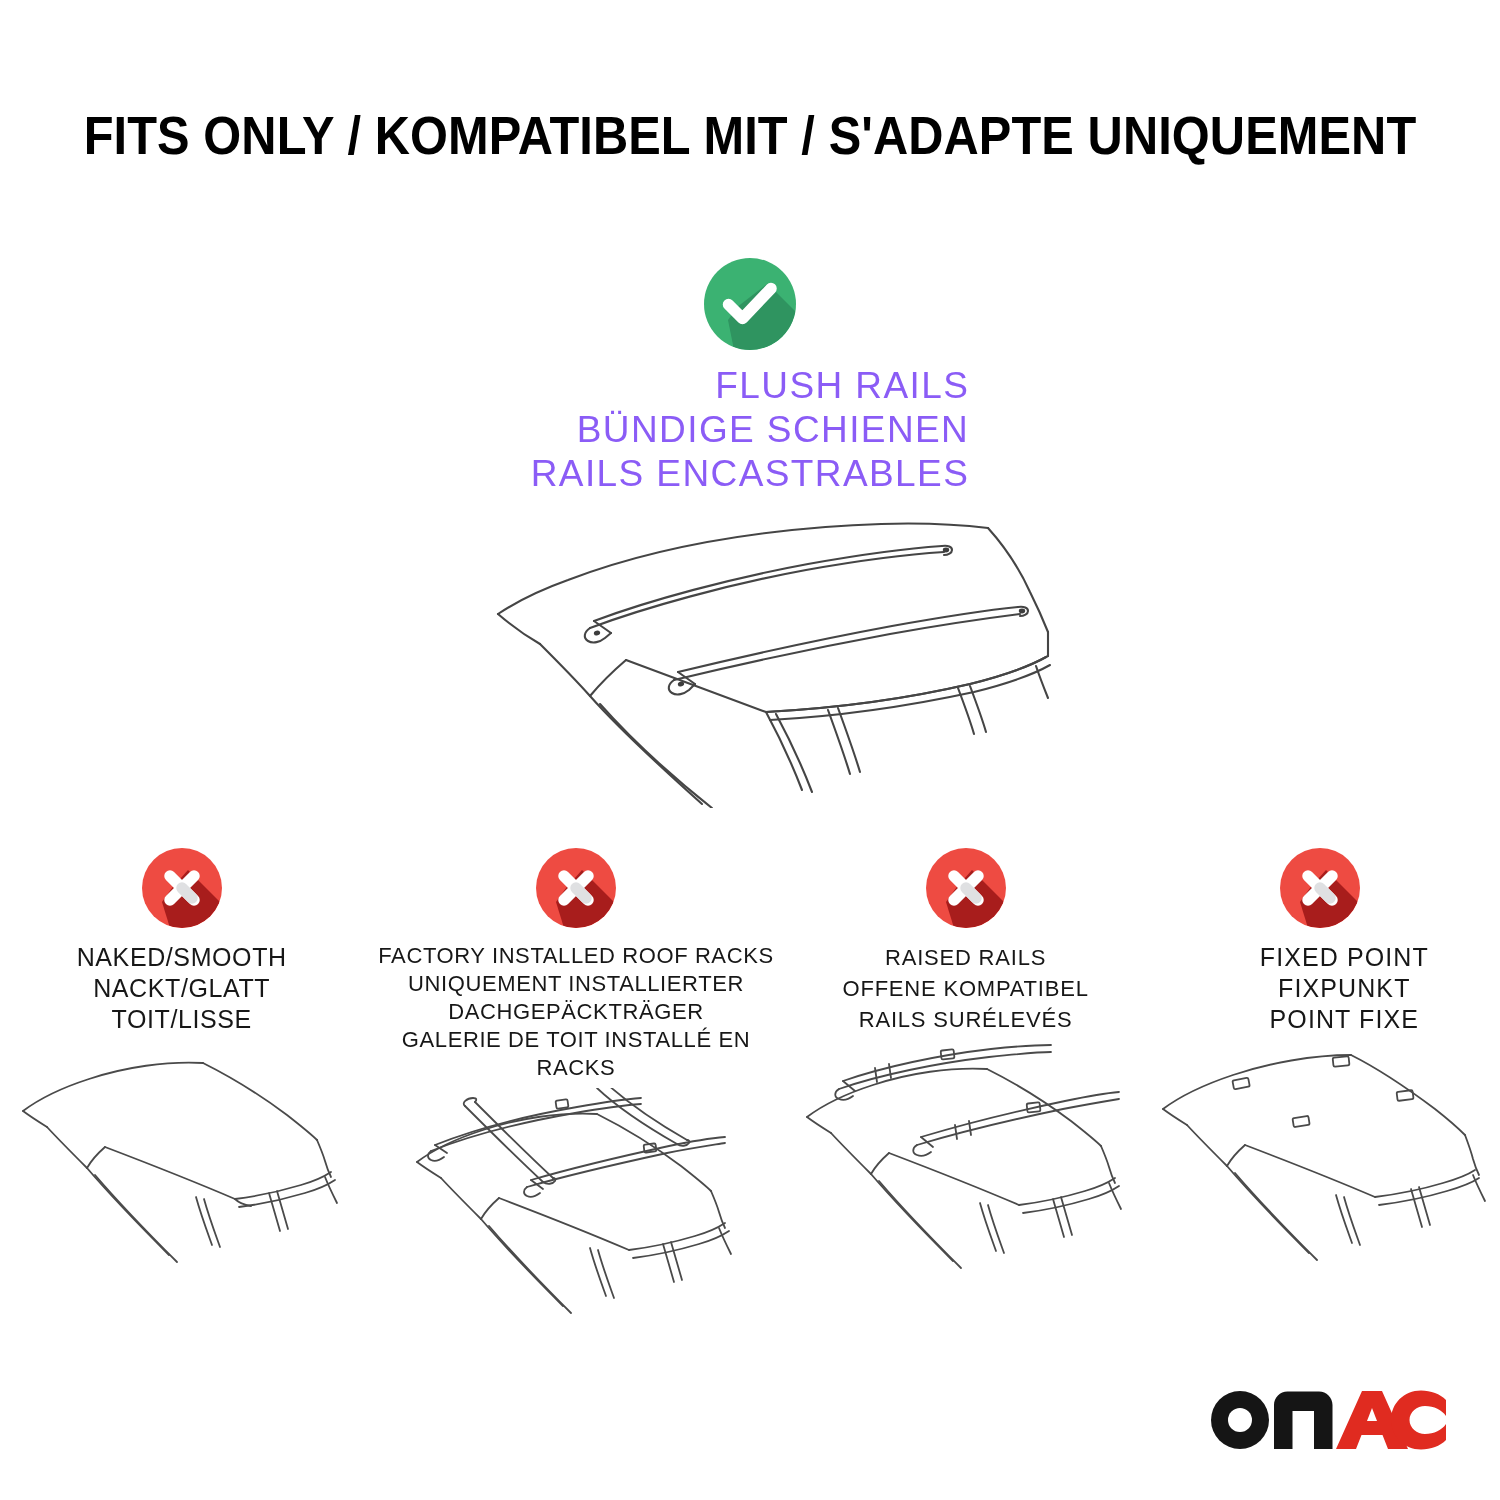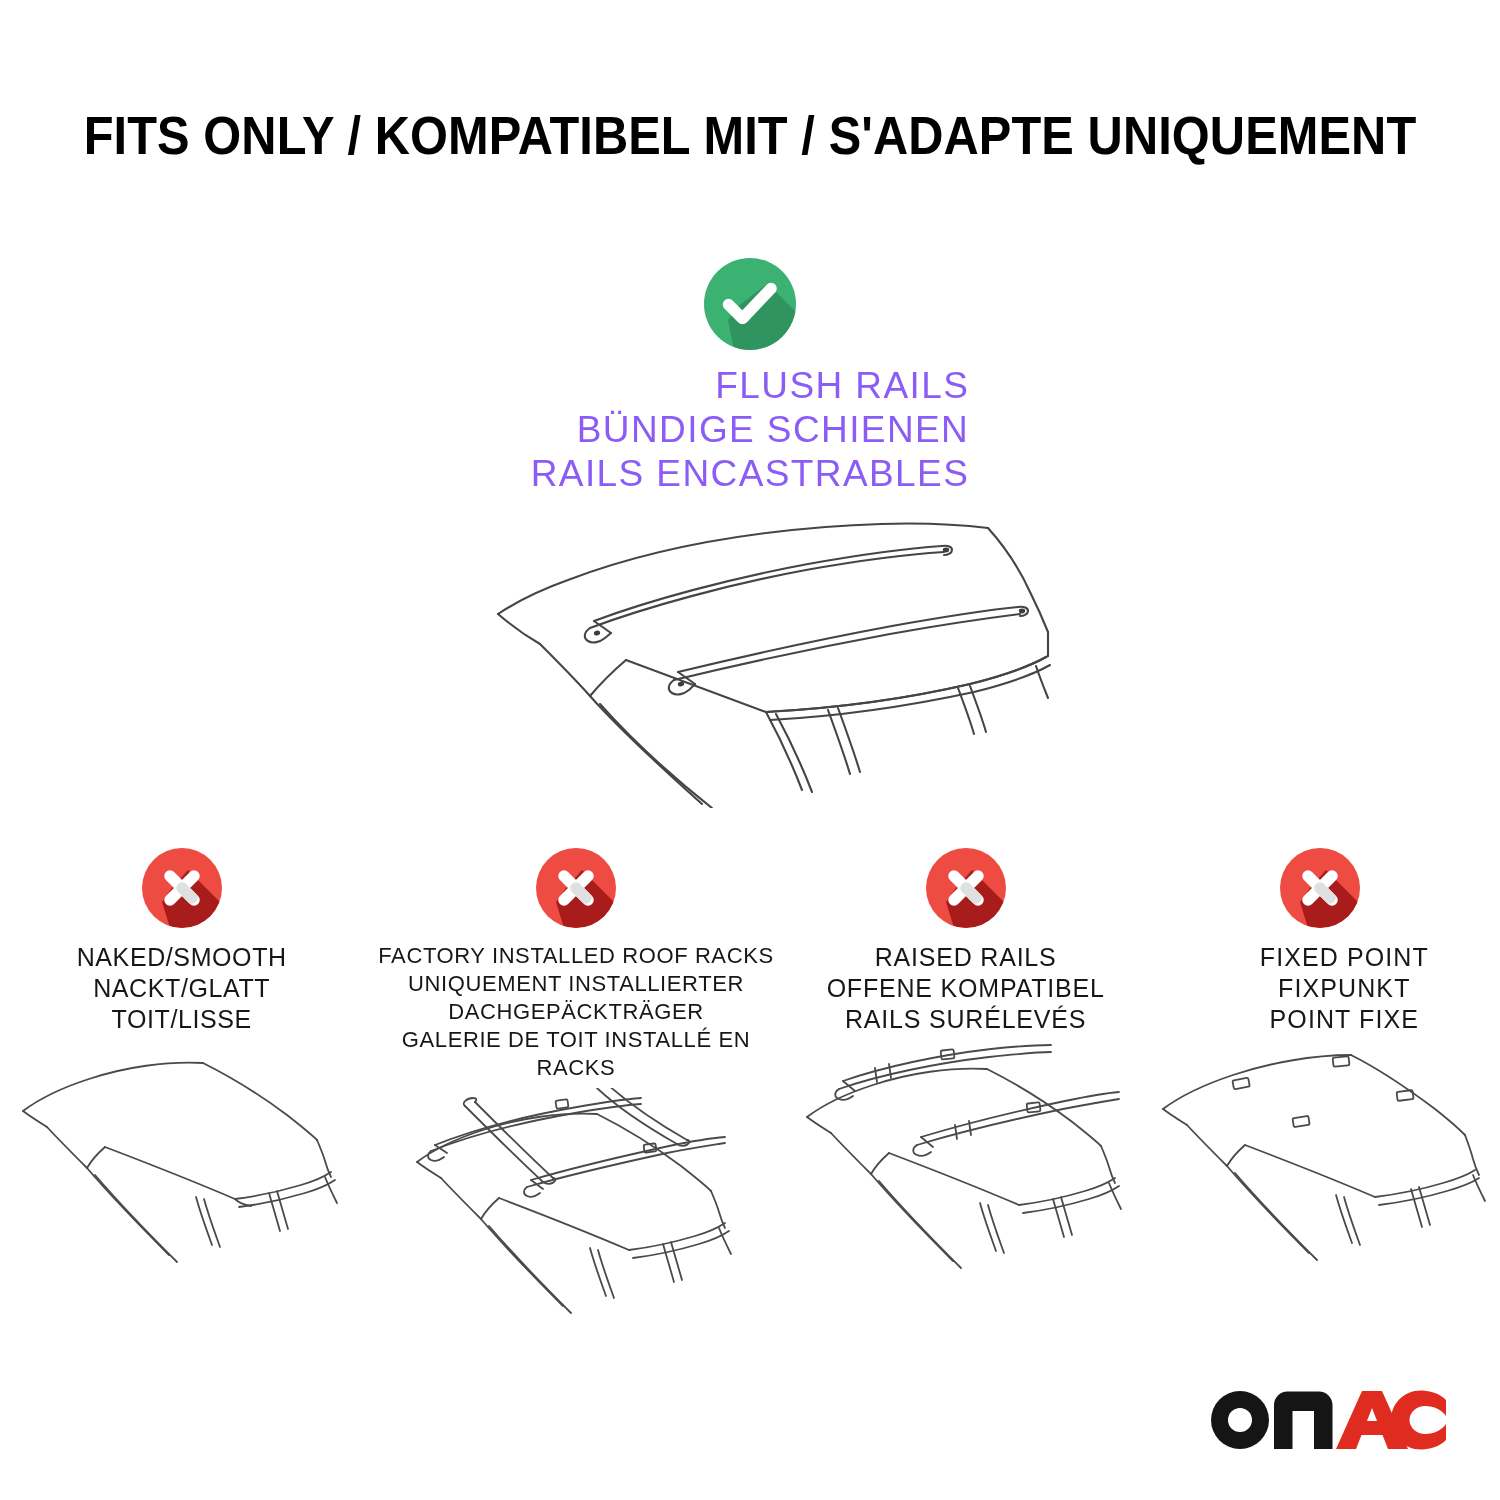--- a/index.html
+++ b/index.html
@@ -107,21 +107,21 @@
 
   .col-label {
     margin-top: 14px;
     text-align: center;
     color: #171717;
     font-family: "Liberation Sans", sans-serif;
     font-weight: 400;
   }
   .col-0 .col-label { font-size: 25px; line-height: 31px; letter-spacing: 0.6px; }
   .col-1 .col-label { font-size: 22px; line-height: 28px; letter-spacing: 0.6px; }
-  .col-2 .col-label { font-size: 25px; line-height: 31px; letter-spacing: 0.8px; }
+  .col-2 .col-label { font-size: 22px; line-height: 31px; letter-spacing: 0.8px; }
   .col-3 .col-label { font-size: 25px; line-height: 31px; letter-spacing: 1.1px; margin-left: 48px; }
 
   .col-art {
     width: 350px;
     height: 250px;
   }
   .col-art-wrap { margin-top: 6px; height: 250px; display: flex; align-items: flex-start; }
 
   
   .logo {

